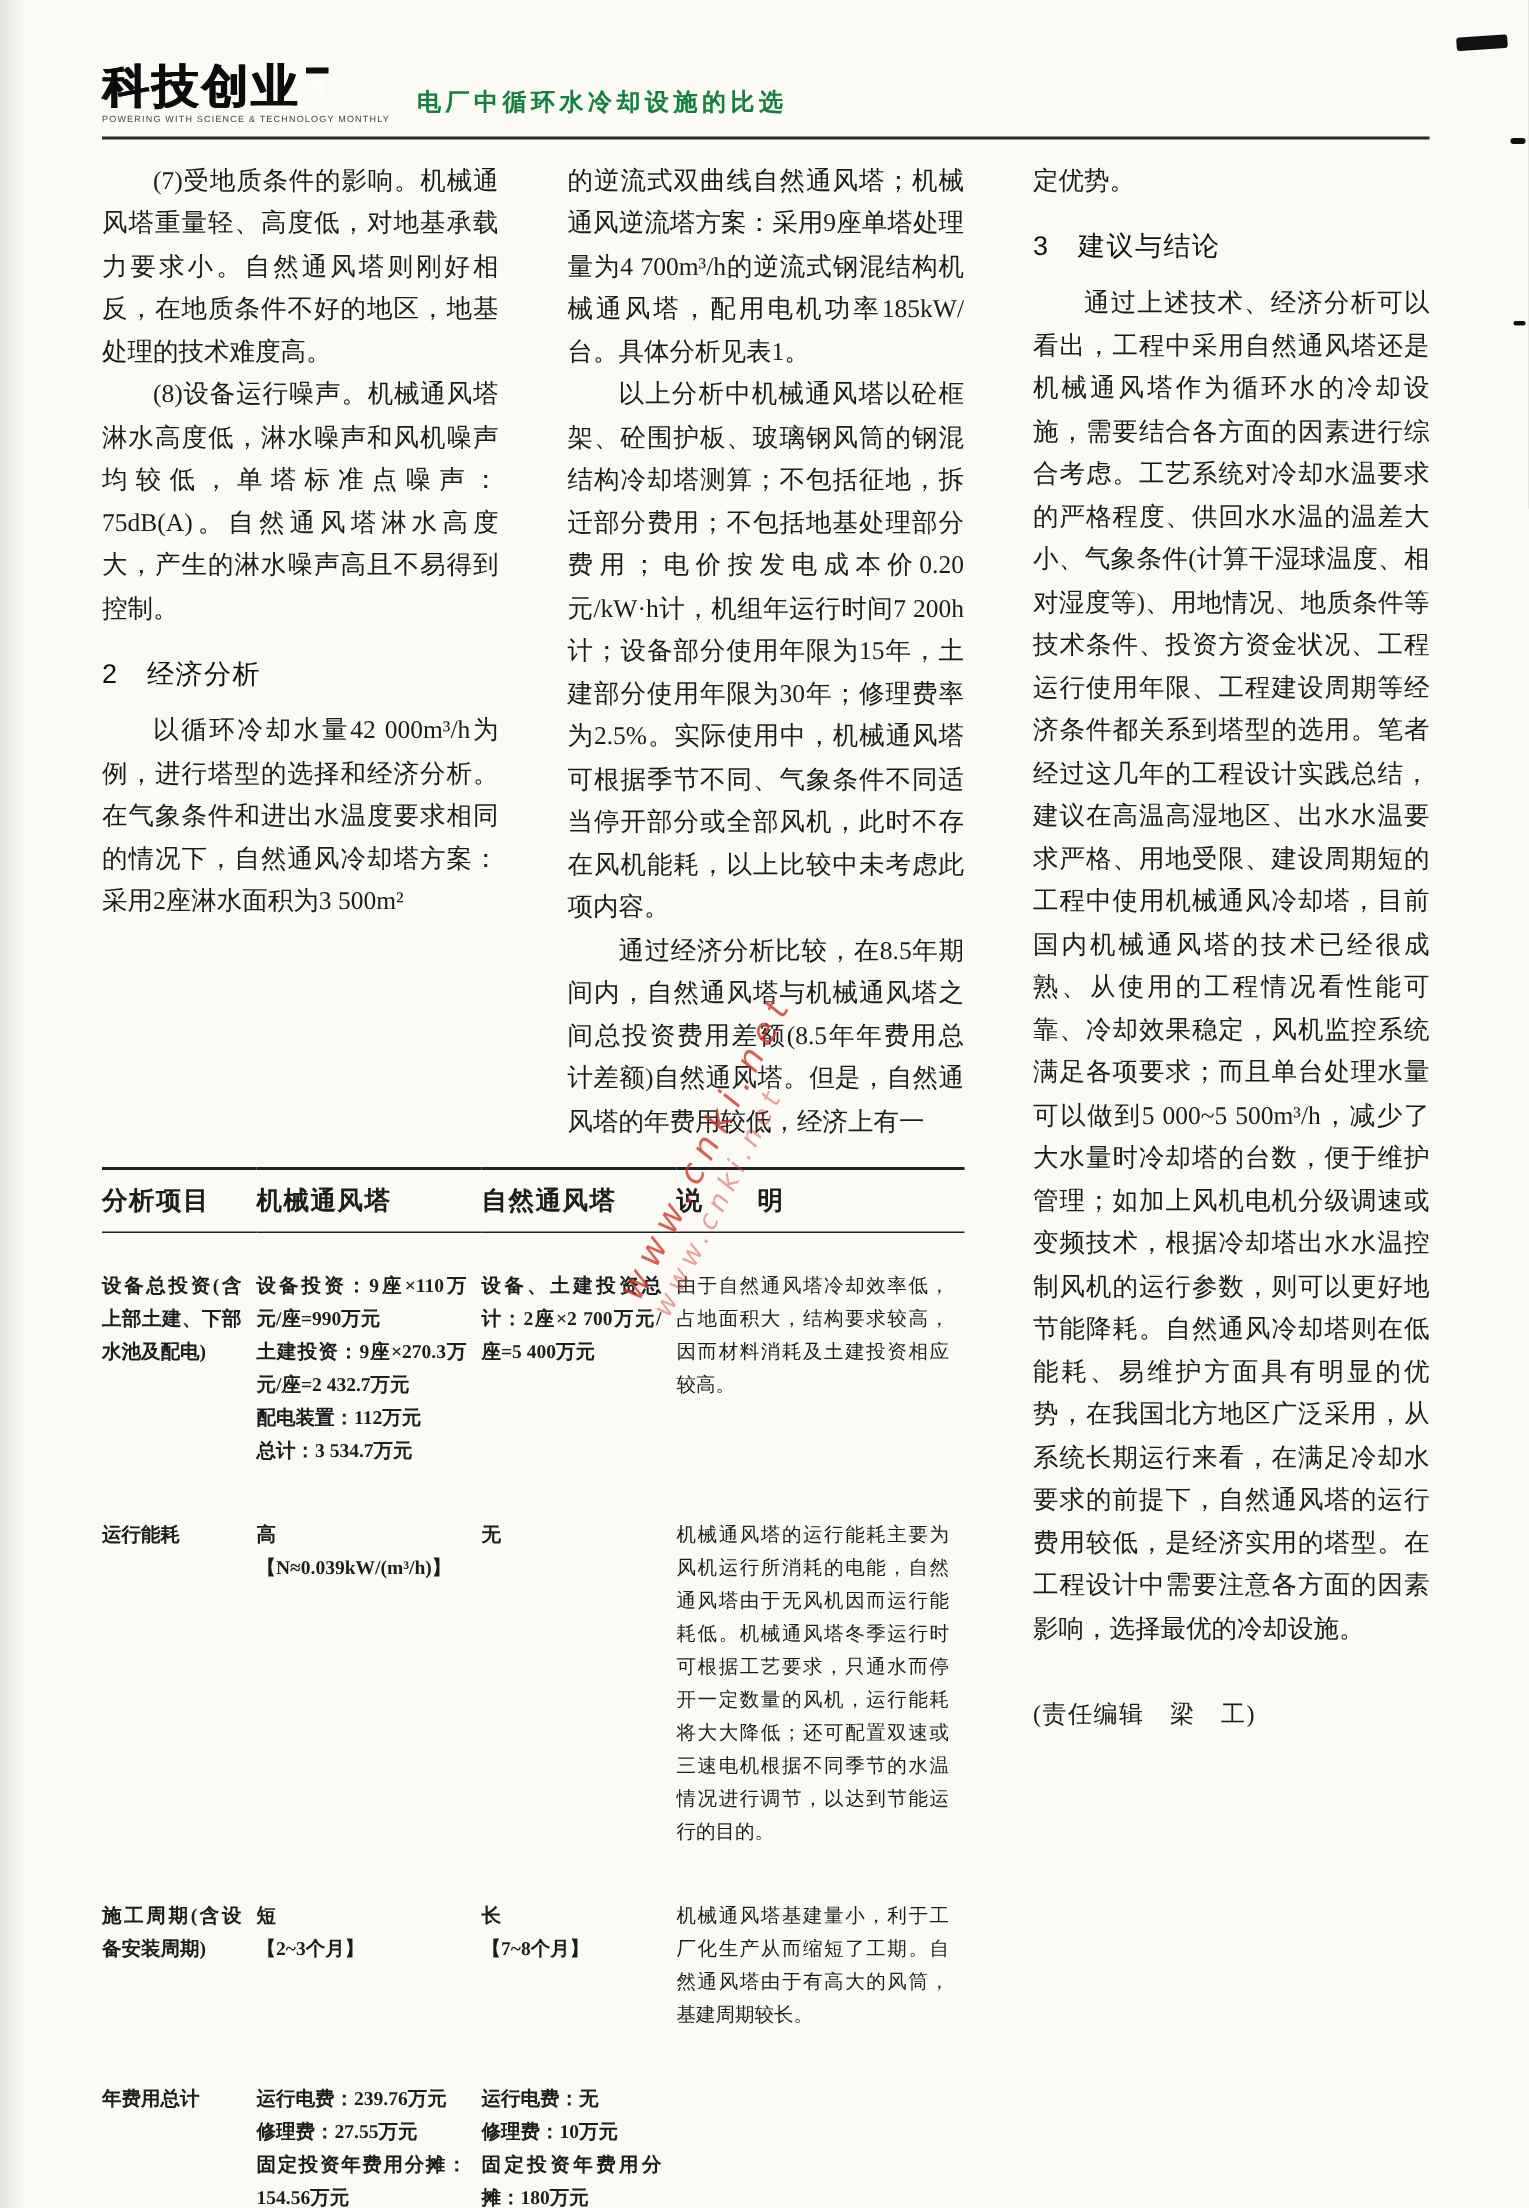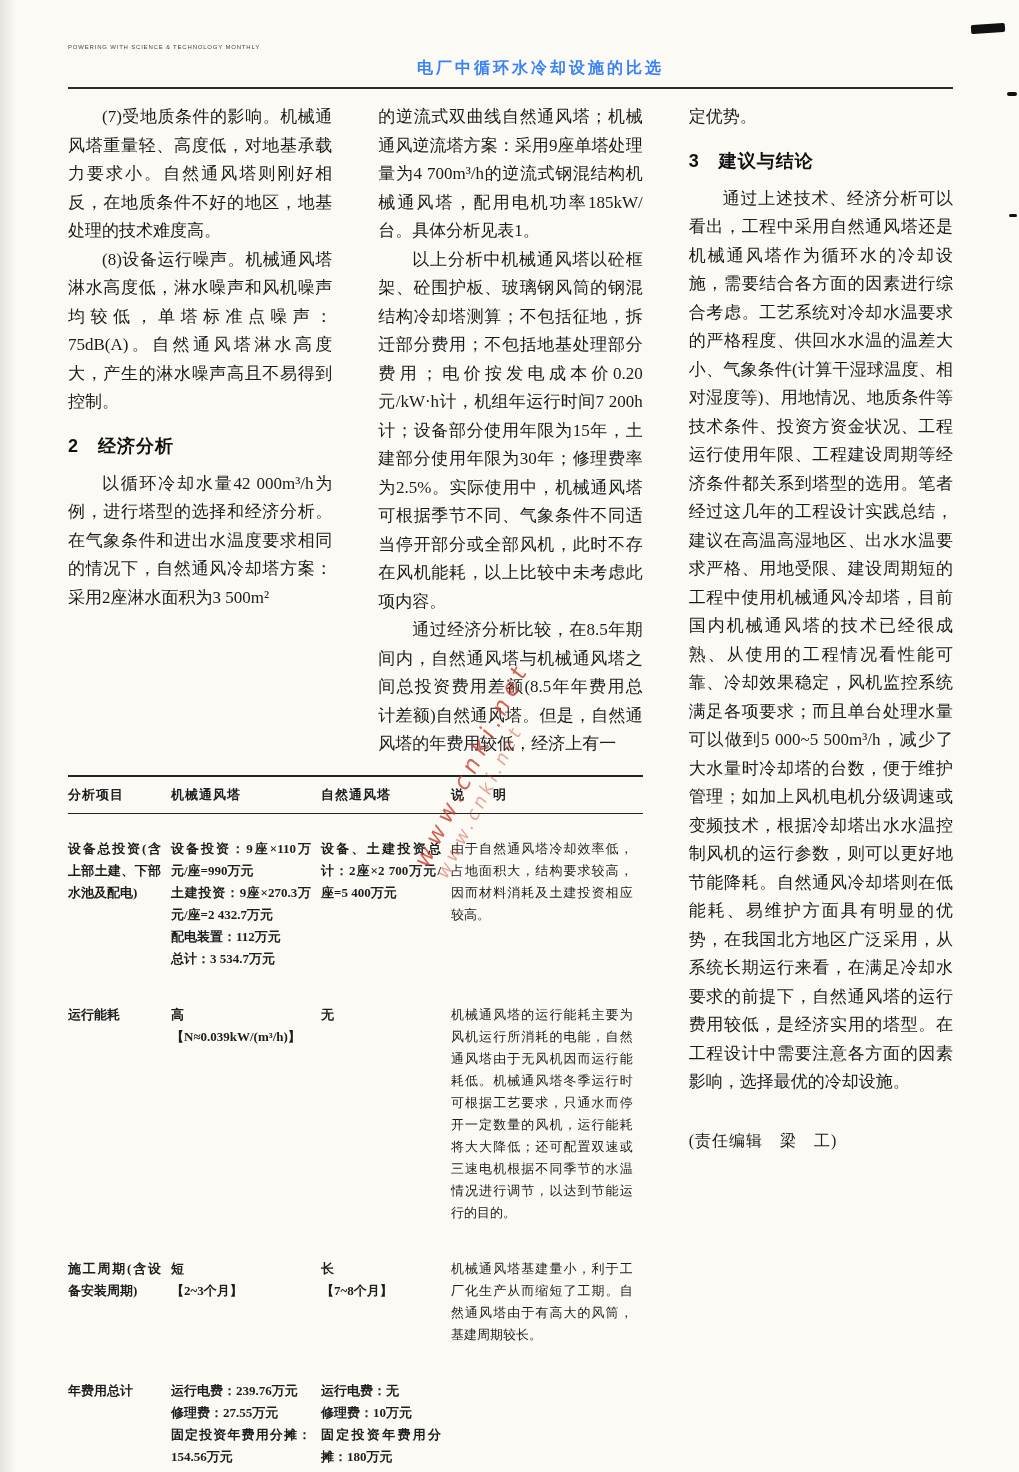--- a/index.html
+++ b/index.html
@@ -36,22 +36,22 @@
     writing-mode:vertical-rl; font-size:9px; line-height:1.4;
     padding:2px 1px; margin-top:3px;
     font-family:"Liberation Sans",sans-serif;
   }
   .logo-tagline {
     font-family:"Liberation Sans","DejaVu Sans",sans-serif;
     font-size:6px; letter-spacing:.8px; color:#444; margin-top:2px;
     white-space:nowrap;
   }
   .running-title {
-    flex:1; text-align:center; margin-top:16px;
-    font-size:16px; font-weight:bold; letter-spacing:3px; color:#3b82f6;
+    flex:1; text-align:left; margin-top:16px;
+    font-size:16px; font-weight:bold; letter-spacing:3px; color:#15803d;
   }
   .header-spacer { width:150px; flex:0 0 150px; }
   .header-rule { border-bottom:2px solid #2b2b2b; margin-top:8px; }
 
   
   .content-grid {
     display:grid; margin-top:14px;
     grid-template-columns:1fr 1fr 1fr;
     grid-template-rows:auto auto;
     column-gap:46px;
@@ -61,37 +61,37 @@
   .col3 { grid-column:3; grid-row:1 / span 2; }
   .table-block { grid-column:1 / span 2; grid-row:2; padding-top:16px; }
 
   .para {
     font-size:17px; line-height:28.5px; text-align:justify;
     color:#1b1b1b;
   }
   .para.indent { text-indent:2em; }
   .sec-heading {
     font-family:"Liberation Sans","DejaVu Sans",sans-serif;
-    font-size:18px; font-weight:bold; color:#111;
+    font-size:18px; font-weight:normal; color:#111;
     margin:17px 0 12px 0; letter-spacing:1px;
   }
   .byline { text-align:left; font-size:16px; margin-top:30px; letter-spacing:1px; }
 
   
   .table-caption {
     font-weight:bold; font-size:13.5px; letter-spacing:1px;
     margin:0 0 10px 26px; color:#111;
   }
   .cmp-table {
     width:100%; border-collapse:collapse;
     border-top:2px solid #222; border-bottom:2px solid #222;
     font-size:13px; color:#1d1d1d;
   }
   .cmp-table th {
-    text-align:left; font-weight:bold; font-size:13px;
+    text-align:left; font-weight:bold; font-size:17px;
     padding:9px 6px 9px 0; border-bottom:1.5px solid #222; letter-spacing:1px;margin-top:44px;
   }
   .cmp-table td {
     vertical-align:top; padding:24px 10px 10px 0;
     line-height:22px; white-space:pre-line; text-align:justify;
   }
   .c-item, .c-strong { font-weight:600; }
   .c-note { font-weight:400; }
 
   
@@ -113,20 +113,24 @@
 <div class="page">
 
   <div class="scan-mark m1"></div>
   <div class="scan-mark m2"></div>
   <div class="scan-mark m3"></div>
 
   <div class="page-inner">
 
     <header class="page-header">
       <div class="logo">
+        <div class="logo-row">
+          <span class="logo-main">科技创业</span>
+          <span class="logo-badge">月刊</span>
+        </div>
         <div class="logo-tagline">POWERING WITH SCIENCE &amp; TECHNOLOGY MONTHLY</div>
       </div>
       <div class="running-title">电厂中循环水冷却设施的比选</div>
       <div class="header-spacer"></div>
     </header>
     <div class="header-rule"></div>
 
     <main class="content-grid">
 
       <div class="col1">

